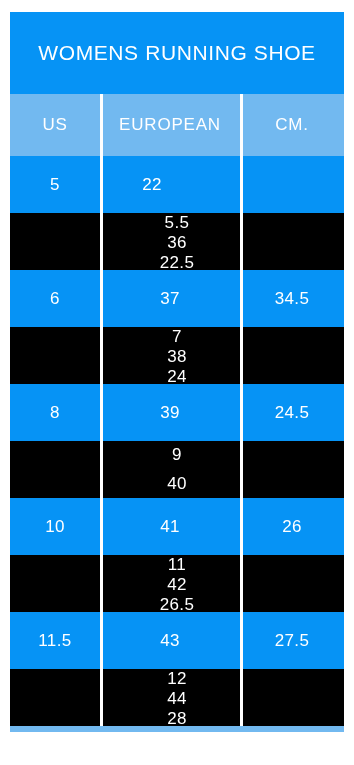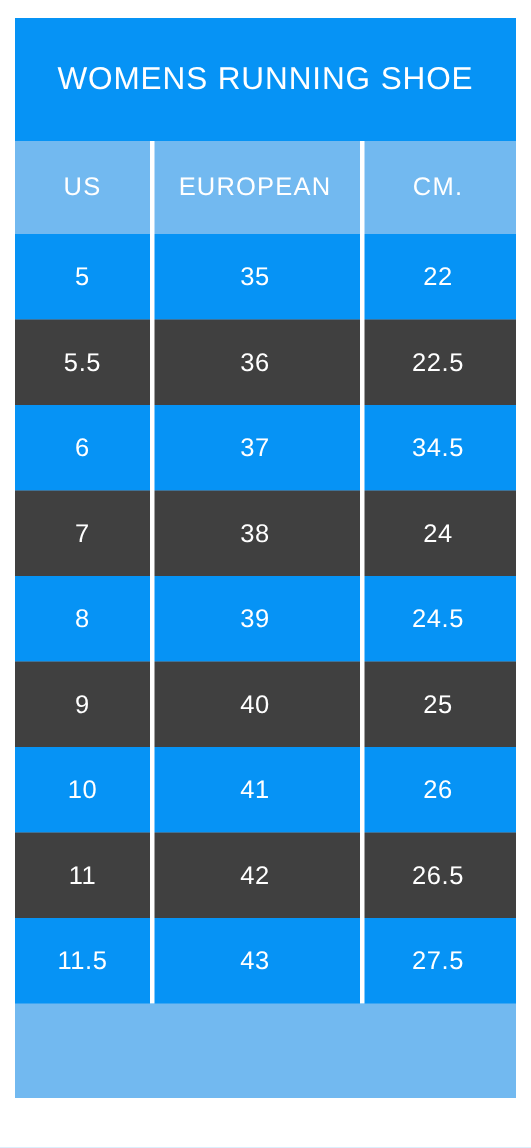--- a/index.html
+++ b/index.html
@@ -47,21 +47,21 @@
   .chart-row {
     display: flex;
     height: 62px;
     align-items: center;
   }
   .chart-row.header-row {
     height: 62px;
     background: #72b9f0;
   }
   .chart-row.odd  { background: #0693f5; height: 57px; }
-  .chart-row.even { background: #404040; height: 57px; }
+  .chart-row.even { background: #000000; height: 57px; flex-direction: column; }
 
   .cell {
     color: #ffffff;
     display: flex;
     align-items: center;
     justify-content: center;
     height: 100%;
     font-size: 17px;
     letter-spacing: 0.4px;
     box-sizing: border-box;
@@ -97,21 +97,20 @@
   <div class="chart-body">
 
     <div class="chart-row header-row">
       <div class="cell col-us">US</div>
       <div class="cell col-eu">EUROPEAN</div>
       <div class="cell col-cm">CM.</div>
     </div>
 
     <div class="chart-row odd">
       <div class="cell col-us">5</div>
-      <div class="cell col-eu">35</div>
       <div class="cell col-cm">22</div>
     </div>
 
     <div class="chart-row even">
       <div class="cell col-us">5.5</div>
       <div class="cell col-eu">36</div>
       <div class="cell col-cm">22.5</div>
     </div>
 
     <div class="chart-row odd">
@@ -128,39 +127,43 @@
 
     <div class="chart-row odd">
       <div class="cell col-us">8</div>
       <div class="cell col-eu">39</div>
       <div class="cell col-cm">24.5</div>
     </div>
 
     <div class="chart-row even">
       <div class="cell col-us">9</div>
       <div class="cell col-eu">40</div>
-      <div class="cell col-cm">25</div>
     </div>
 
     <div class="chart-row odd">
       <div class="cell col-us">10</div>
       <div class="cell col-eu">41</div>
       <div class="cell col-cm">26</div>
     </div>
 
     <div class="chart-row even">
       <div class="cell col-us">11</div>
       <div class="cell col-eu">42</div>
       <div class="cell col-cm">26.5</div>
     </div>
 
     <div class="chart-row odd">
       <div class="cell col-us">11.5</div>
       <div class="cell col-eu">43</div>
       <div class="cell col-cm">27.5</div>
     </div>
 
+    <div class="chart-row even">
+      <div class="cell col-us">12</div>
+      <div class="cell col-eu">44</div>
+      <div class="cell col-cm">28</div>
+    </div>
 
     <div class="divider divider-1"></div>
     <div class="divider divider-2"></div>
 
   </div>
 </div>
 
 </body></html>

